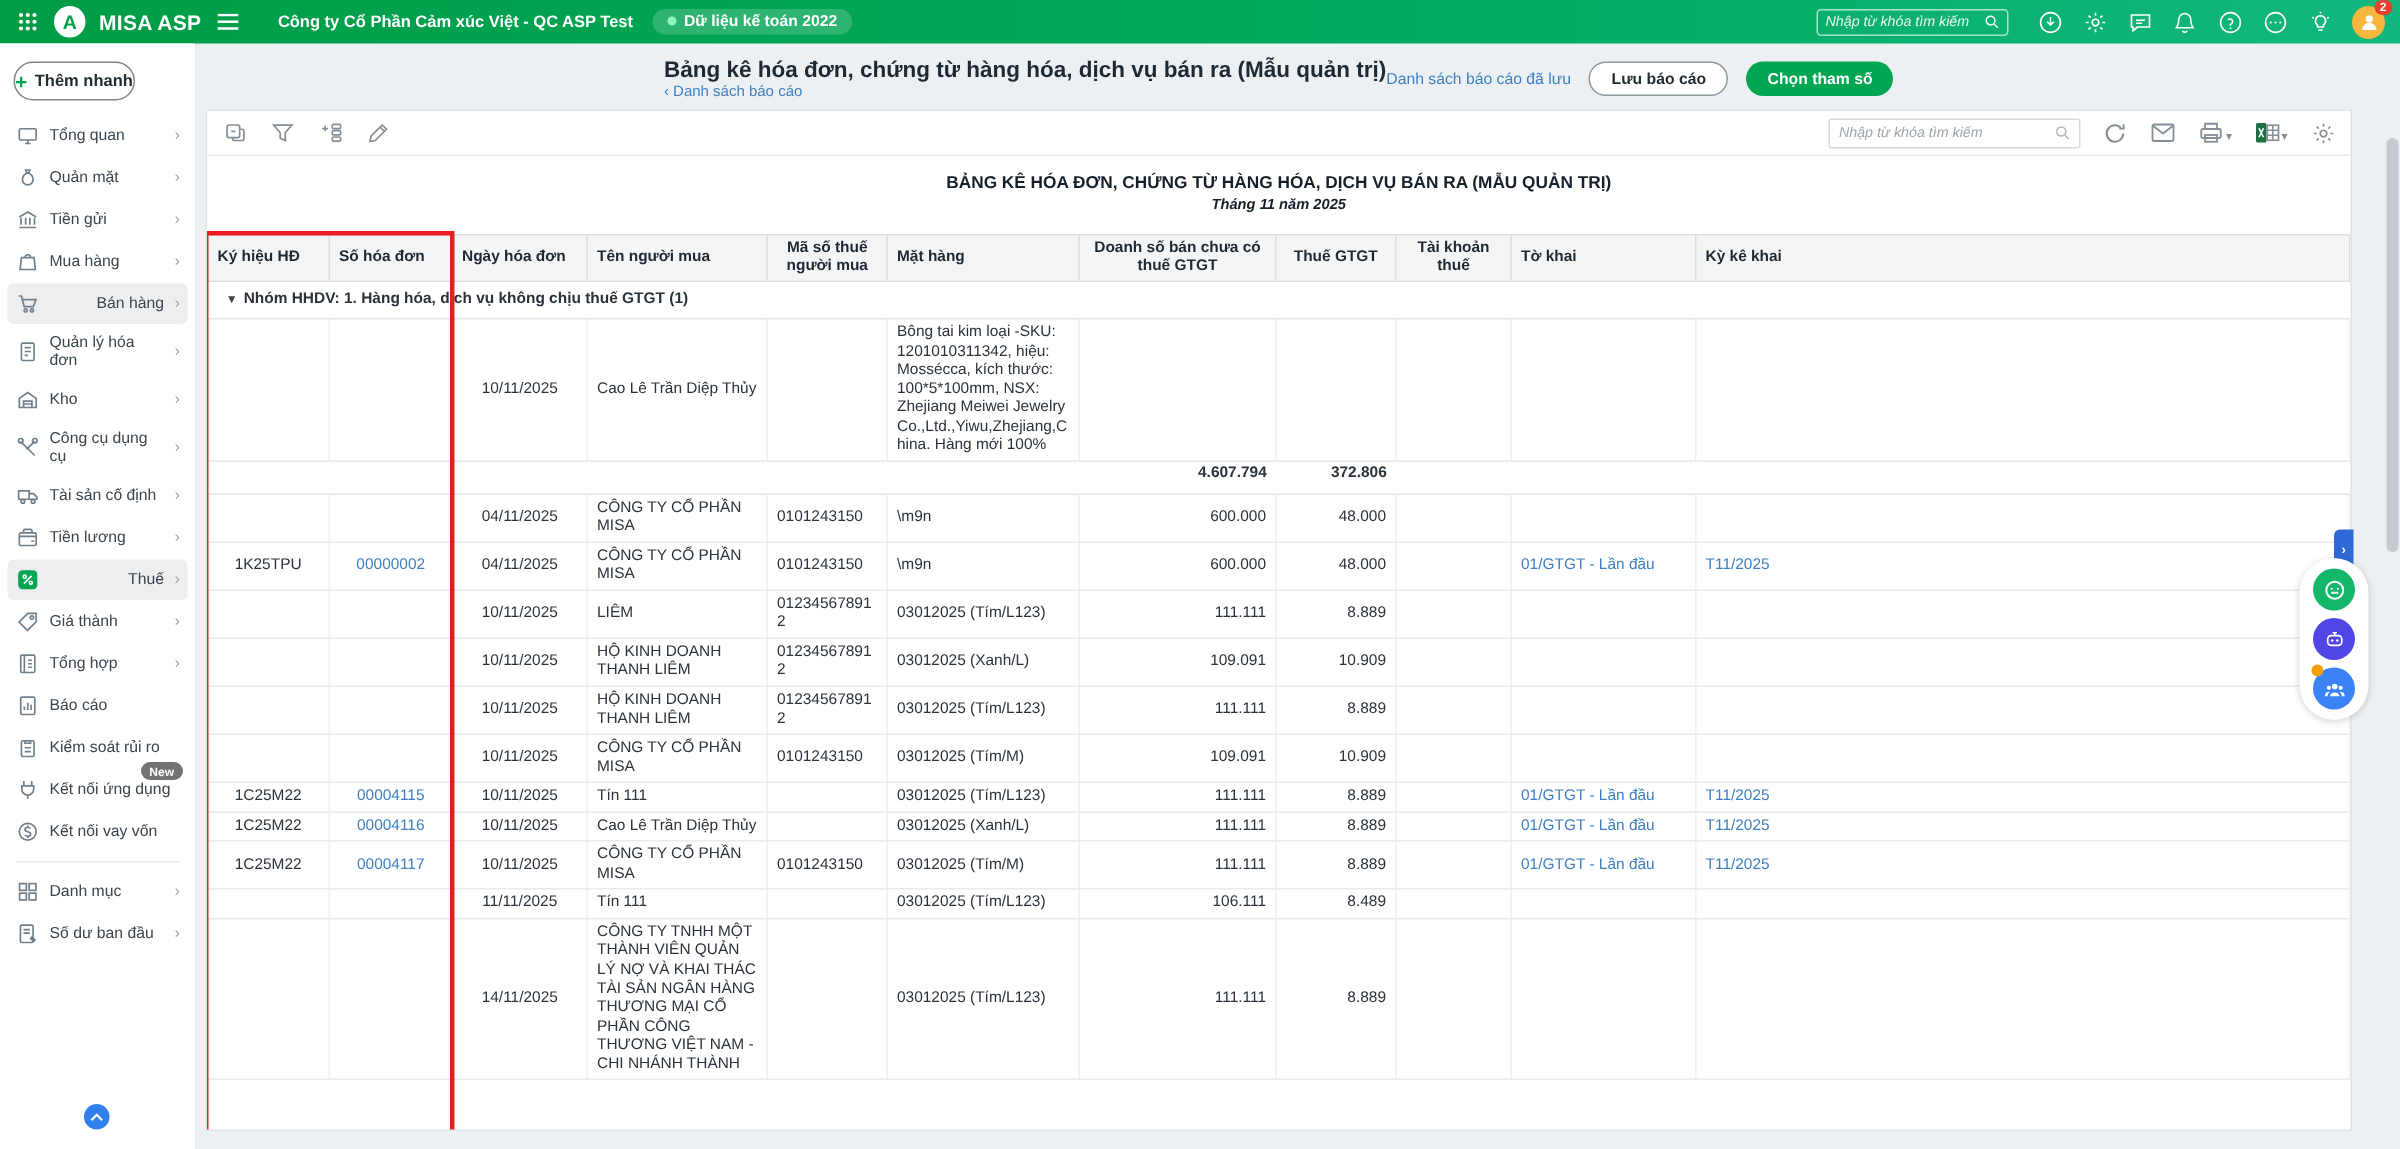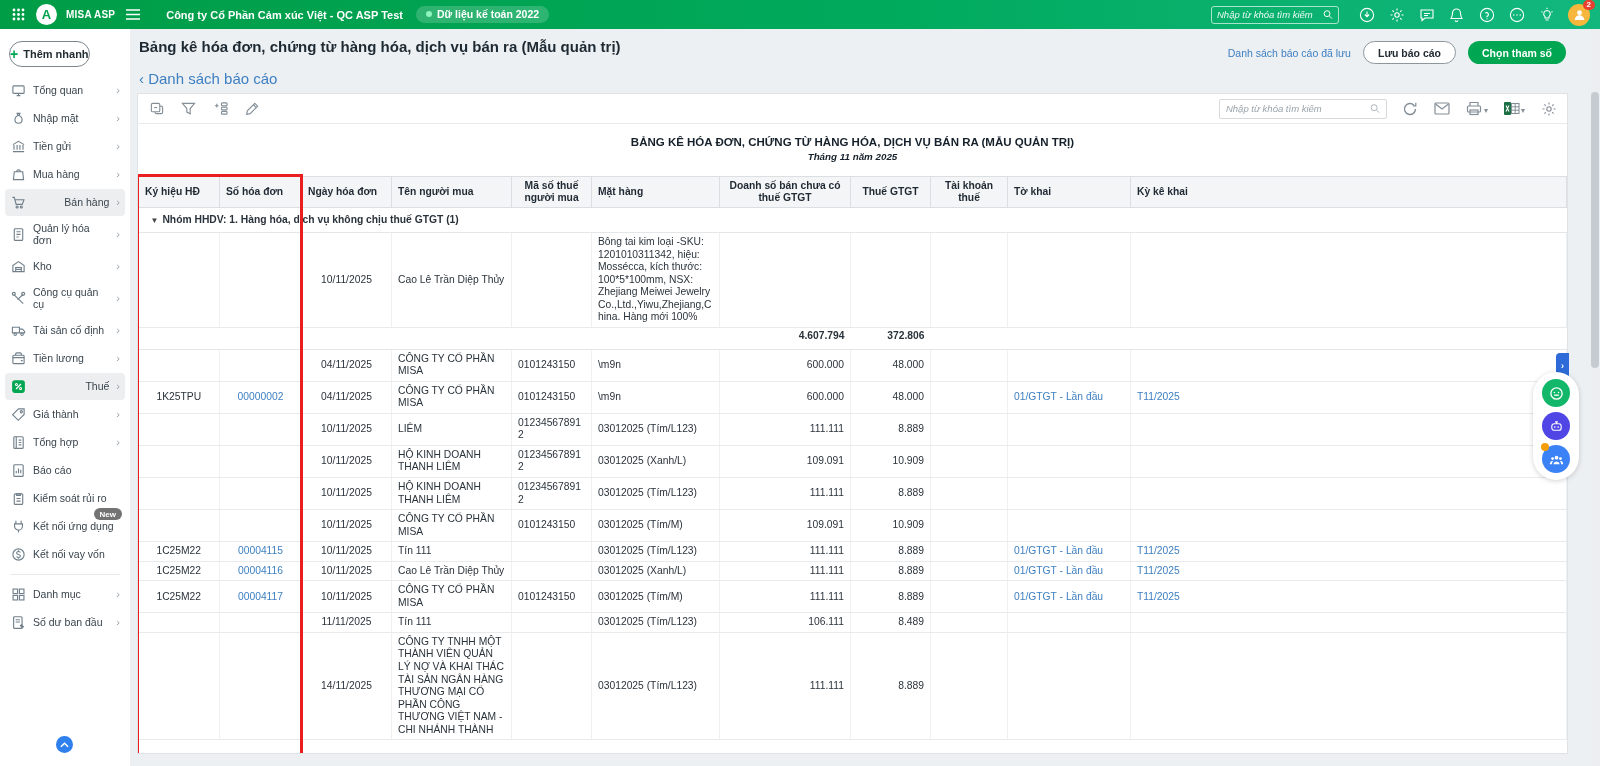--- a/index.html
+++ b/index.html
@@ -4,21 +4,21 @@
 <style>
   * { box-sizing: border-box; margin: 0; padding: 0; }
   html,body { width:1600px; height:766px; overflow:hidden; }
   body { font-family:"Liberation Sans","DejaVu Sans",sans-serif; background:#edf0f3; position:relative; font-size:11px; color:#2a333b; }
   svg { display:block; }
 
   
   .topbar { height:29px; background:linear-gradient(90deg,#009c46 0%,#00aa5c 55%,#12b77e 100%); display:flex; align-items:center; padding:0 10px; color:#fff; gap:9px; }
   .tb-icon { width:17px; height:17px; display:flex; align-items:center; justify-content:center; color:#fff; flex:0 0 auto; cursor:pointer; }
   .logo-circle { width:21px; height:21px; border-radius:50%; background:#fff; color:#00a14b; font-weight:bold; font-size:13px; display:flex; align-items:center; justify-content:center; }
-  .brand { font-weight:bold; font-size:10px; letter-spacing:.2px; }
+  .brand { font-weight:bold; font-size:14px; letter-spacing:.2px; }
   .company { font-weight:bold; font-size:11px; margin-left:16px; white-space:nowrap; }
   .data-pill { background:rgba(255,255,255,.18); border-radius:10px; padding:2px 10px 3px; font-size:10.5px; font-weight:bold; display:flex; align-items:center; gap:5px; margin-left:4px; }
   .data-pill .dot { width:6px; height:6px; border-radius:50%; background:#8df5bd; }
   .tb-spacer { flex:1; }
   .tb-search { display:flex; align-items:center; border:1px solid rgba(255,255,255,.65); border-radius:3px; height:18px; width:128px; padding:0 5px; gap:4px; }
   .tb-search input { border:none; outline:none; background:transparent; color:#fff; font-style:italic; font-size:9.5px; width:100%; font-family:inherit; }
   .tb-search input::placeholder { color:rgba(255,255,255,.92); }
   .tb-icons { display:flex; align-items:center; gap:13px; margin-left:10px; }
   .avatar-wrap { position:relative; width:22px; height:22px; }
   .avatar { width:22px; height:22px; border-radius:50%; background:#f6b73c; display:flex; align-items:center; justify-content:center; color:#fff; }
@@ -34,24 +34,24 @@
   .menu-item { display:flex; align-items:center; gap:7px; margin:1px 5px; padding:6px 5px 6px 6px; border-radius:4px; position:relative; cursor:pointer; }
   .menu-item.active { background:#ecEEf0; background:#eceef0;text-align:right; }
   .s-icon { width:15px; height:15px; color:#71808b; flex:0 0 auto; }
   .s-label { font-size:10.5px; color:#39444d; flex:1; line-height:1.1; }
   .chev { color:#9aa4ac; font-size:11px; line-height:1; }
   .menu-divider { height:1px; background:#e7eaec; margin:6px 10px; }
   .new-badge { position:absolute; top:-5px; right:3px; background:#737373; color:#fff; font-size:8px; font-weight:bold; border-radius:8px; padding:1.5px 6px; }
   .scroll-up-fab { position:absolute; left:56px; top:736px; width:17px; height:17px; border-radius:50%; background:#2f80ed; color:#fff; display:flex; align-items:center; justify-content:center; z-index:30; cursor:pointer; }
 
   
-  .main { flex:1; padding:7px 32px 0 7px; display:flex; flex-direction:column; position:relative; }
+  .main { flex:1; padding:7px 32px 0 7px; display:flex; flex-direction:column; position:relative;align-items:center; }
   .page-head { display:flex; justify-content:space-between; align-items:flex-start; padding:2px 2px 0; }
   .page-title { font-size:15px; font-weight:bold; color:#1e2a33; }
-  .back-link { font-size:15px; color:#3d7fc1; margin-top:15px; display:inline-block; cursor:pointer; }
+  .back-link { font-size:10px; color:#3d7fc1; margin-top:1px; display:inline-block; cursor:pointer; }
   .head-actions { display:flex; align-items:center; gap:12px; margin-top:3px; }
   .lnk { color:#3d7fc1; cursor:pointer; }
   .btn-outline { height:23px; border:1px solid #8d979e; border-radius:12px; background:#fff; padding:0 14px; font-weight:bold; font-size:10.5px; color:#222c33; cursor:pointer; font-family:inherit; }
   .btn-green { height:23px; border:none; border-radius:12px; background:#00a651; padding:0 14px; font-weight:bold; font-size:10.5px; color:#fff; cursor:pointer; font-family:inherit; }
 
   .card { background:#fff; border:1px solid #dfe3e6; margin-top:6px; flex:1; display:flex; flex-direction:column; overflow:hidden; margin-bottom:12px; }
   .toolbar { height:30px; display:flex; align-items:center; padding:0 10px; border-bottom:1px solid #e9ebed; gap:15px; }
   .t-icon { color:#848e97; width:17px; height:17px; display:flex; align-items:center; justify-content:center; cursor:pointer; }
   .t-combo { display:flex; align-items:flex-end; gap:1px; cursor:pointer; }
   .t-caret { color:#848e97; font-size:8px; line-height:1; padding-bottom:2px; }
@@ -203,21 +203,21 @@
           <span class="s-label">Tổng quan</span>
           <span class="chev">›</span>
         </div>
         <div class="menu-item">
           <span class="s-icon">
             <svg width="15" height="15" viewBox="0 0 16 16">
               <path d="M6.5 2.5h3l-.8 2h-1.4z" fill="none" stroke="currentColor" stroke-width="1.2"></path>
               <path d="M8 4.5c-2.6 1-3.8 2.8-3.8 4.8a3.8 3.8 0 007.6 0c0-2-1.2-3.8-3.8-4.8z" fill="none" stroke="currentColor" stroke-width="1.2"></path>
             </svg>
           </span>
-          <span class="s-label">Nhập mặt</span>
+          <span class="s-label">Quản mặt</span>
           <span class="chev">›</span>
         </div>
         <div class="menu-item">
           <span class="s-icon">
             <svg width="15" height="15" viewBox="0 0 16 16">
               <path d="M2 6l6-3.5L14 6M3.2 6.5v5M6.5 6.5v5M9.5 6.5v5M12.8 6.5v5M2 13.5h12" fill="none" stroke="currentColor" stroke-width="1.2"></path>
             </svg>
           </span>
           <span class="s-label">Tiền gửi</span>
           <span class="chev">›</span>
@@ -264,21 +264,21 @@
           <span class="chev">›</span>
         </div>
         <div class="menu-item">
           <span class="s-icon">
             <svg width="15" height="15" viewBox="0 0 16 16">
               <path d="M2.8 3.5L13 13.5M13 3.5L7 9.2" fill="none" stroke="currentColor" stroke-width="1.2"></path>
               <circle cx="3" cy="3" r="1.6" fill="none" stroke="currentColor" stroke-width="1.2"></circle>
               <circle cx="13" cy="3" r="1.6" fill="none" stroke="currentColor" stroke-width="1.2"></circle>
             </svg>
           </span>
-          <span class="s-label">Công cụ quản cụ</span>
+          <span class="s-label">Công cụ dụng cụ</span>
           <span class="chev">›</span>
         </div>
         <div class="menu-item">
           <span class="s-icon">
             <svg width="15" height="15" viewBox="0 0 16 16">
               <path d="M1.5 4.5h7.5v6H1.5zM9 6.5h3.2L14.5 9v1.5H9z" fill="none" stroke="currentColor" stroke-width="1.2"></path>
               <circle cx="4.5" cy="12" r="1.3" fill="none" stroke="currentColor" stroke-width="1.2"></circle>
               <circle cx="11.8" cy="12" r="1.3" fill="none" stroke="currentColor" stroke-width="1.2"></circle>
             </svg>
           </span>

